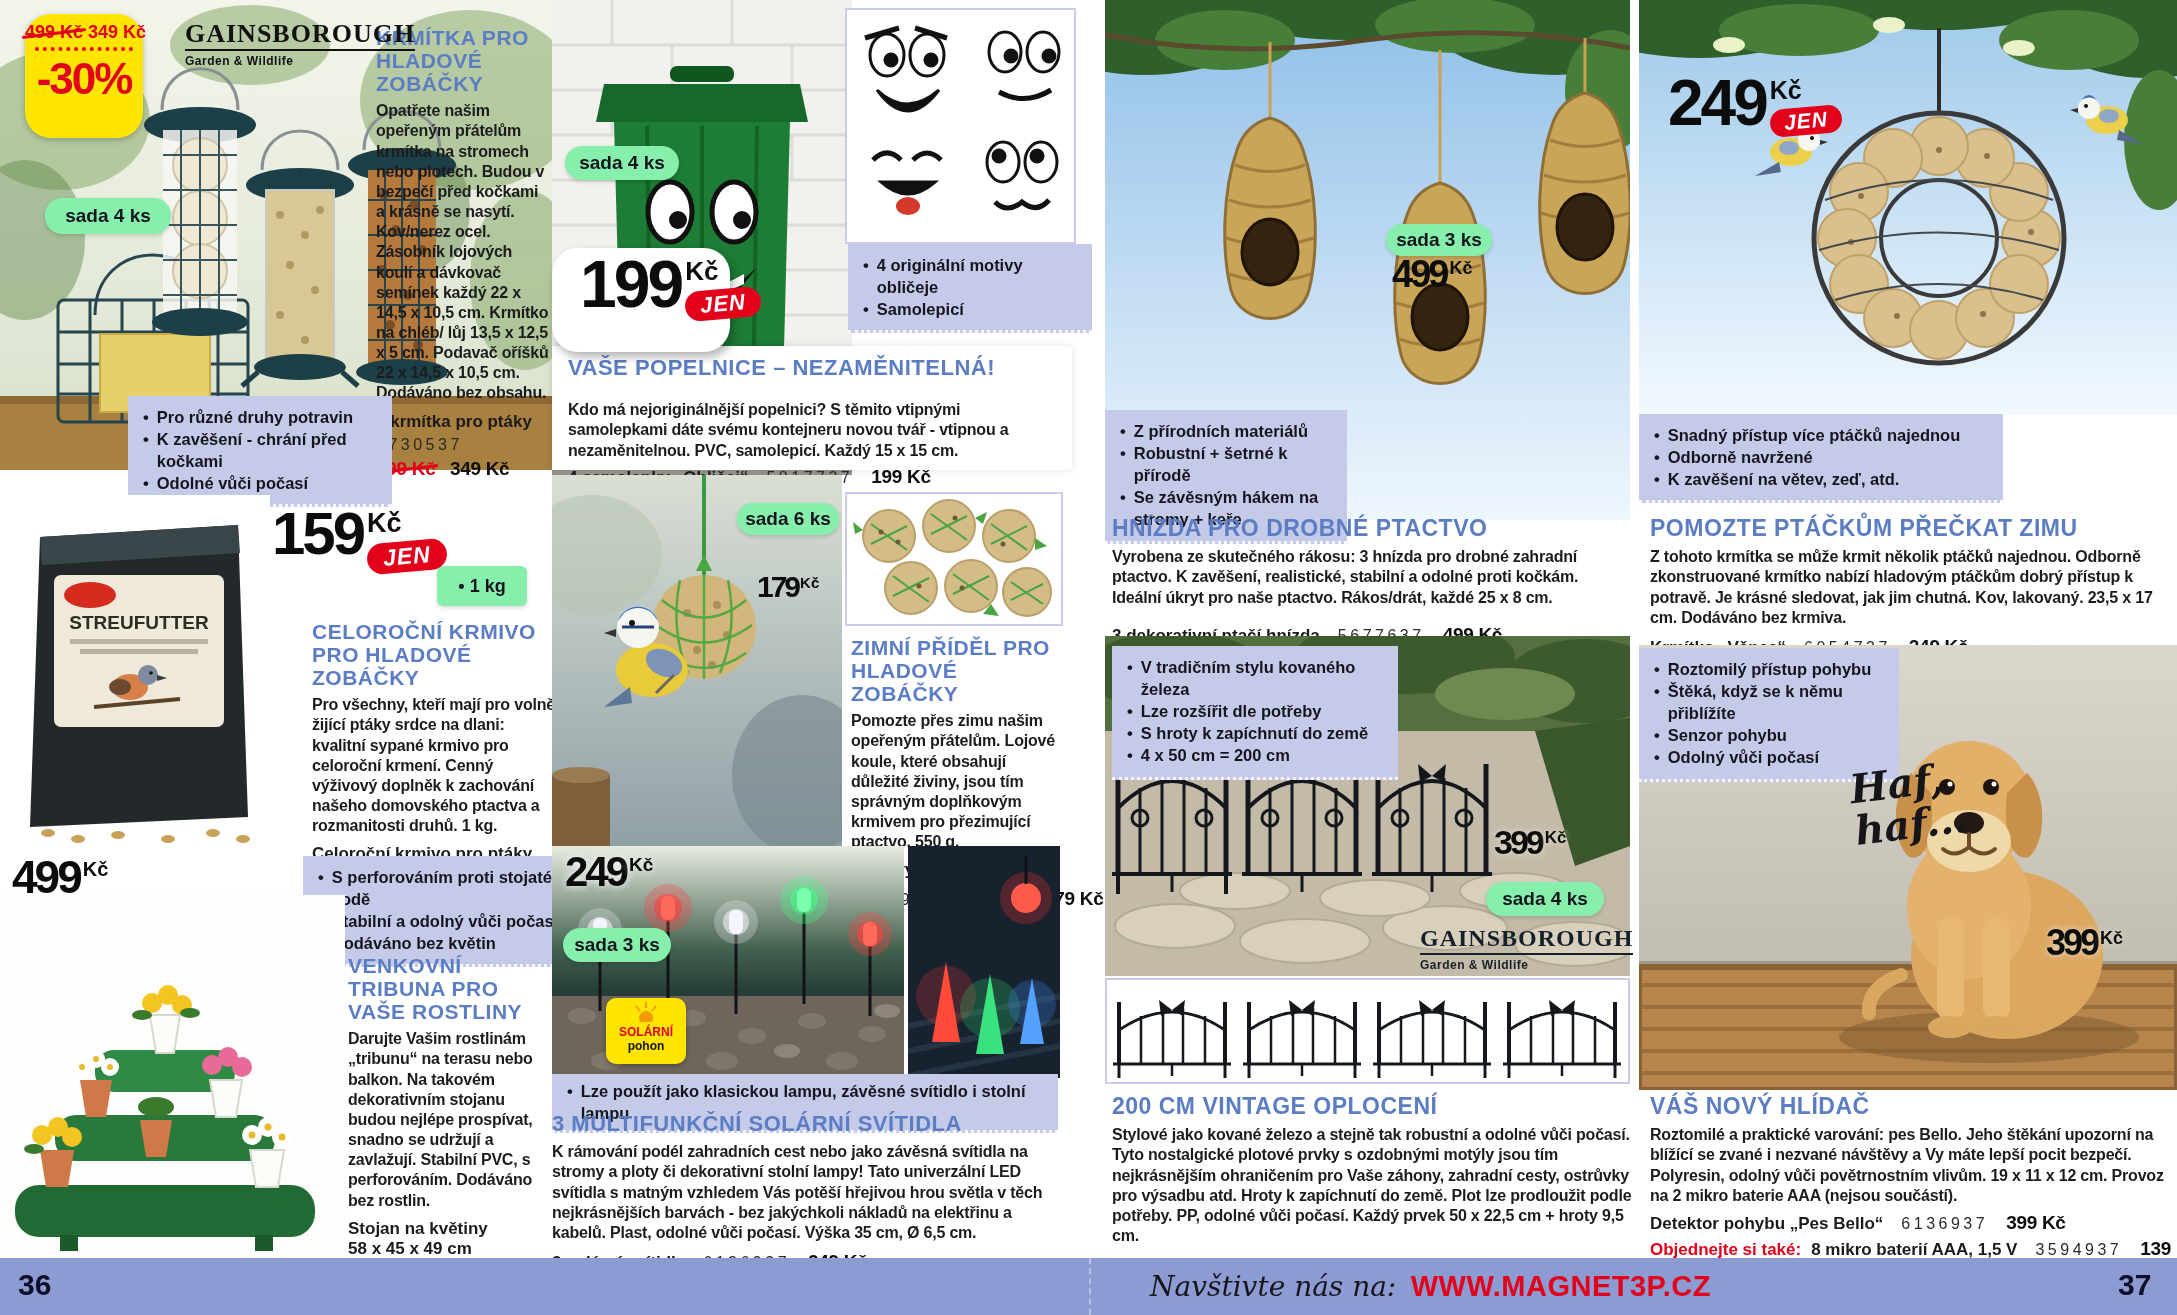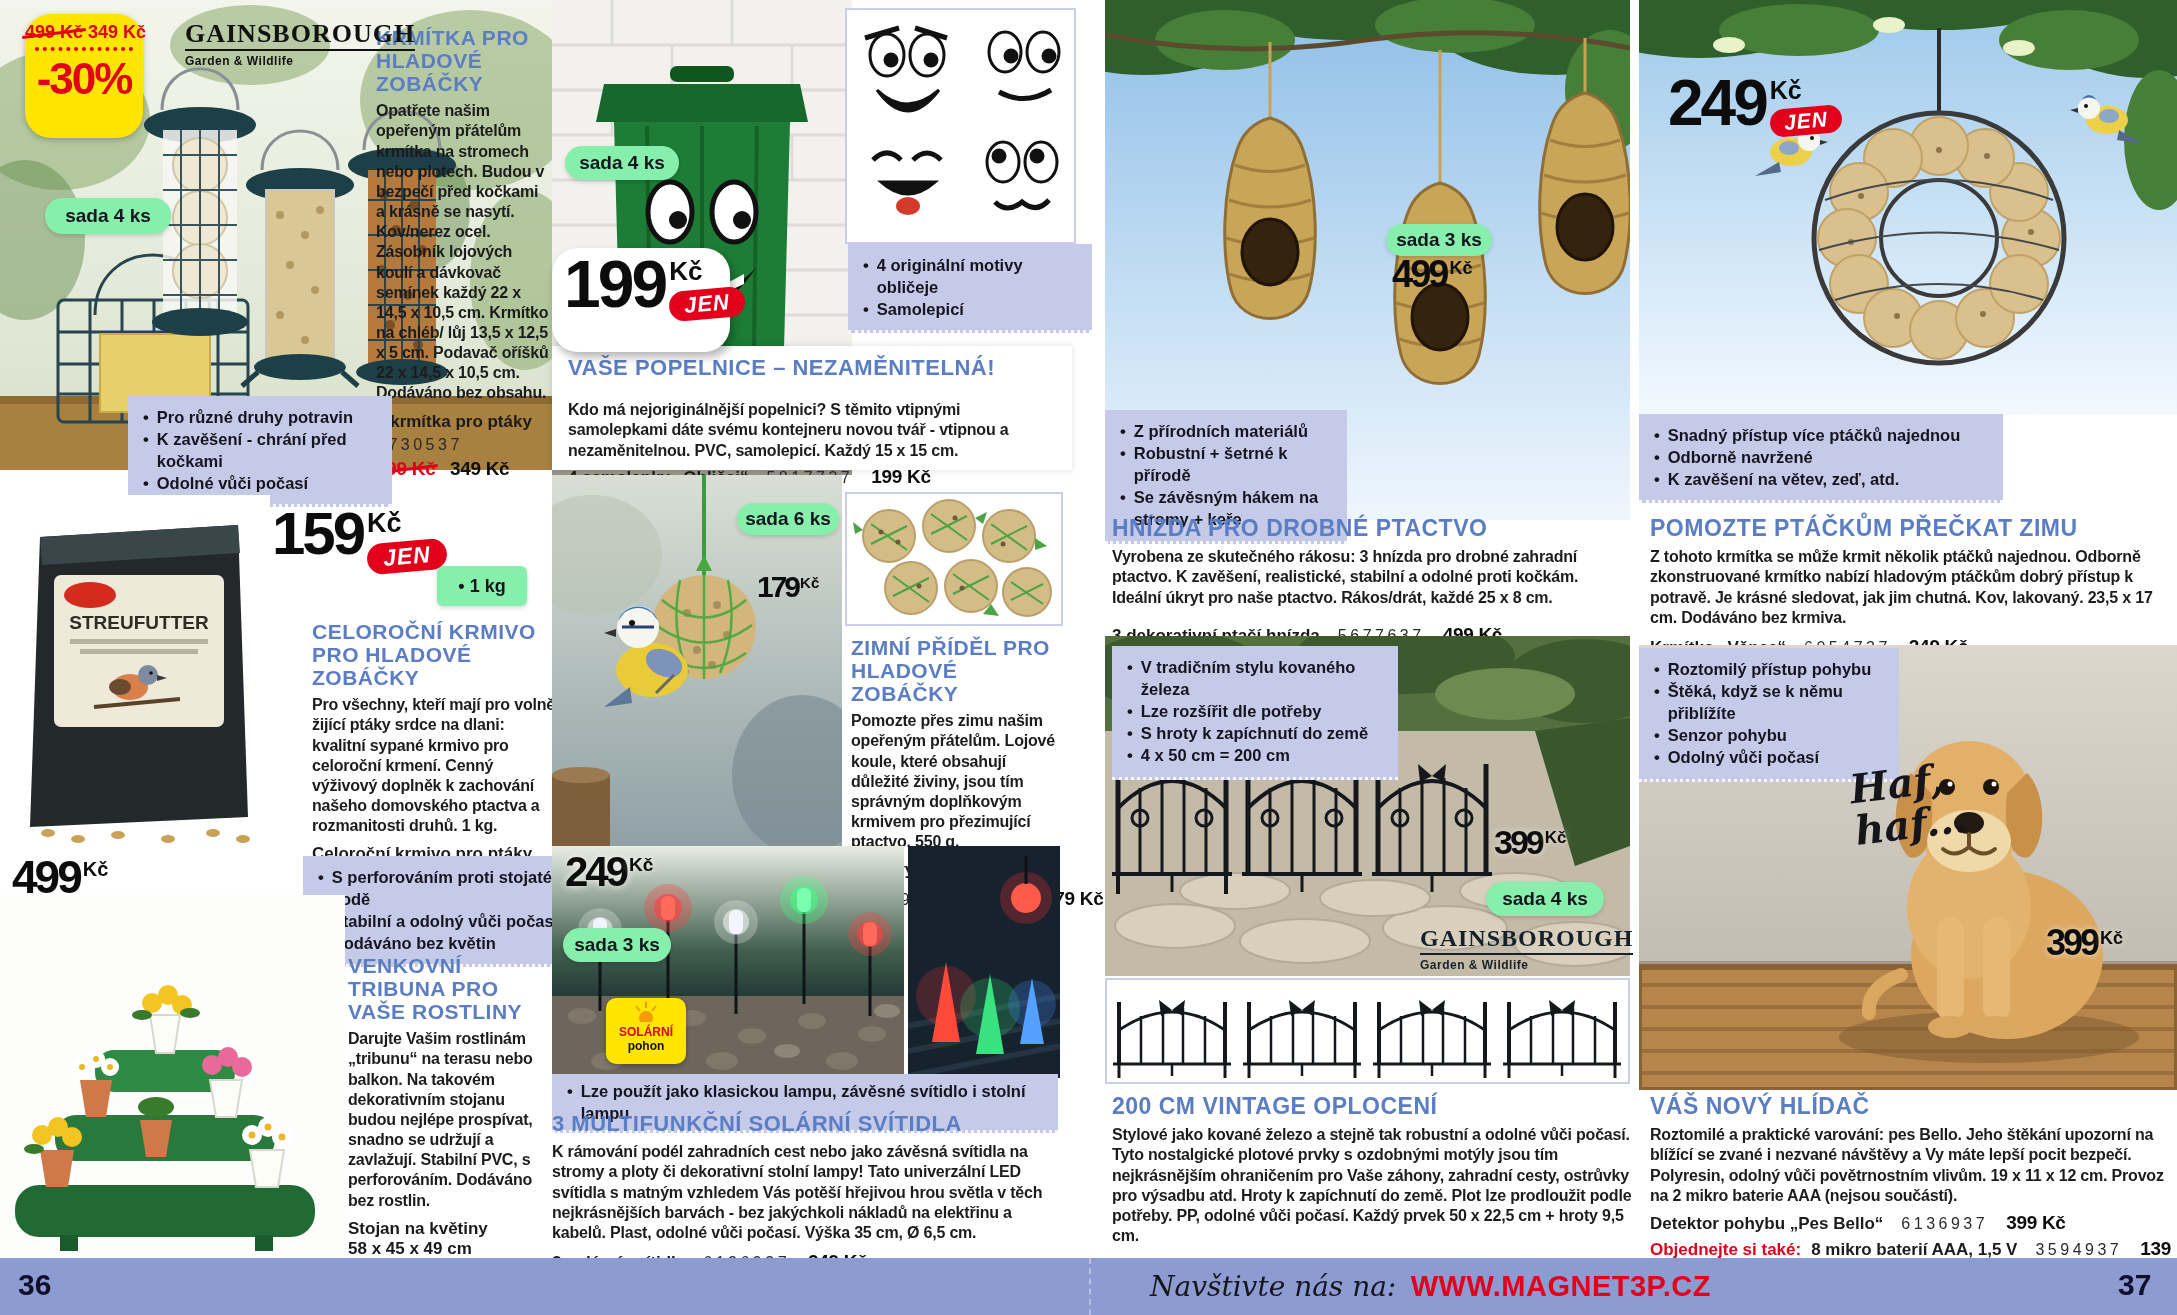--- a/index.html
+++ b/index.html
@@ -356,21 +356,21 @@
         <circle cx="212" cy="442" r="8" fill="#4a4a4a"></circle>
     </svg>
   </div>
 
   <div class="pill" style="left:565px;top:146px;width:114px;height:34px">
     <span>sada 4 ks</span>
   </div>
 
   <div class="abs" style="left:552px;top:248px;width:178px;height:104px;background:#fff;border-radius:26px;
        box-shadow:3px 5px 10px rgba(0,0,0,.3);z-index:4">
-    <div class="bigp" style="left:12px;top:8px">
+    <div class="bigp" style="left:28px;top:8px">
       <span class="num" style="font-size:66px">199</span>
       <span class="curcol">
         <span class="cur" style="font-size:26px">Kč</span>
         <span class="jen" style="font-size:22px;padding:2px 15px;margin-top:2px">JEN</span>
       </span>
     </div>
   </div>
 
   <div class="panel" style="left:845px;top:8px;width:227px;height:232px">
     <svg viewBox="0 0 227 232" preserveAspectRatio="none" style="width:100%;height:100%;display:block">

